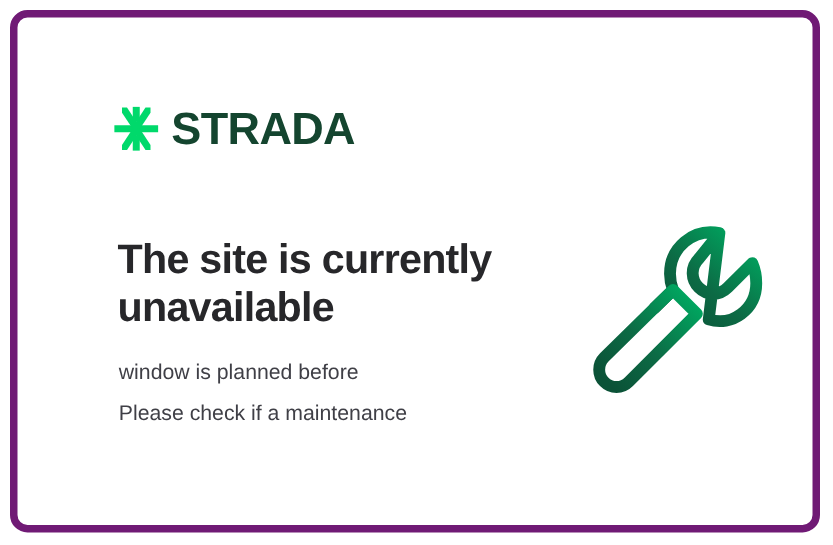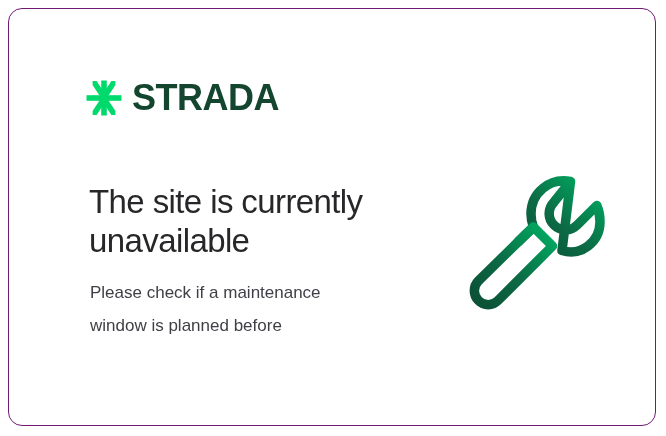--- a/index.html
+++ b/index.html
@@ -24,21 +24,21 @@
 
   
   .card {
     position: absolute;
     left: 8px;
     top: 8px;
     width: 648px;
     height: 418px;
     box-sizing: border-box;
     background: #ffffff;
-    border: 1px solid #701a75;
+    border: 6px solid #701a75;
     border-radius: 14px;
     overflow: hidden;
   }
 
   
   .brand {
     position: absolute;
     left: 76px;
     top: 70px;
     display: flex;
@@ -60,21 +60,21 @@
     white-space: nowrap;
   }
 
   
   .headline {
     position: absolute;
     left: 80px;
     top: 152px;
     width: 360px;
     font-size: 33px;
-    font-weight: 400;
+    font-weight: 700;
     line-height: 1.18;
     letter-spacing: -0.6px;
     color: #27272a;
   }
 
   
   .body-copy {
     position: absolute;
     left: 81px;
     top: 267px;
@@ -128,22 +128,22 @@
             <rect x="16.2" y="24.5" width="5.6" height="12.0"></rect>
           </g>
         </svg>
       </span>
       <span class="brand-word">STRADA</span>
     </div>
 
     <h1 class="headline">The site is currently unavailable</h1>
 
     <div class="body-copy">
+      <span class="line">window is planned before</span>
       <span class="line">Please check if a maintenance</span>
-      <span class="line">window is planned before</span>
     </div>
 
     <div class="wrench">
       <svg viewBox="0 0 158 158" xmlns="http://www.w3.org/2000/svg" aria-hidden="true">
         <defs>
           <linearGradient id="wrenchGrad" x1="0.08" y1="0.95" x2="0.95" y2="0.08">
             <stop offset="0" stop-color="#0b5237"></stop>
             <stop offset="0.45" stop-color="#0c6b45"></stop>
             <stop offset="1" stop-color="#00a760"></stop>
           </linearGradient>

